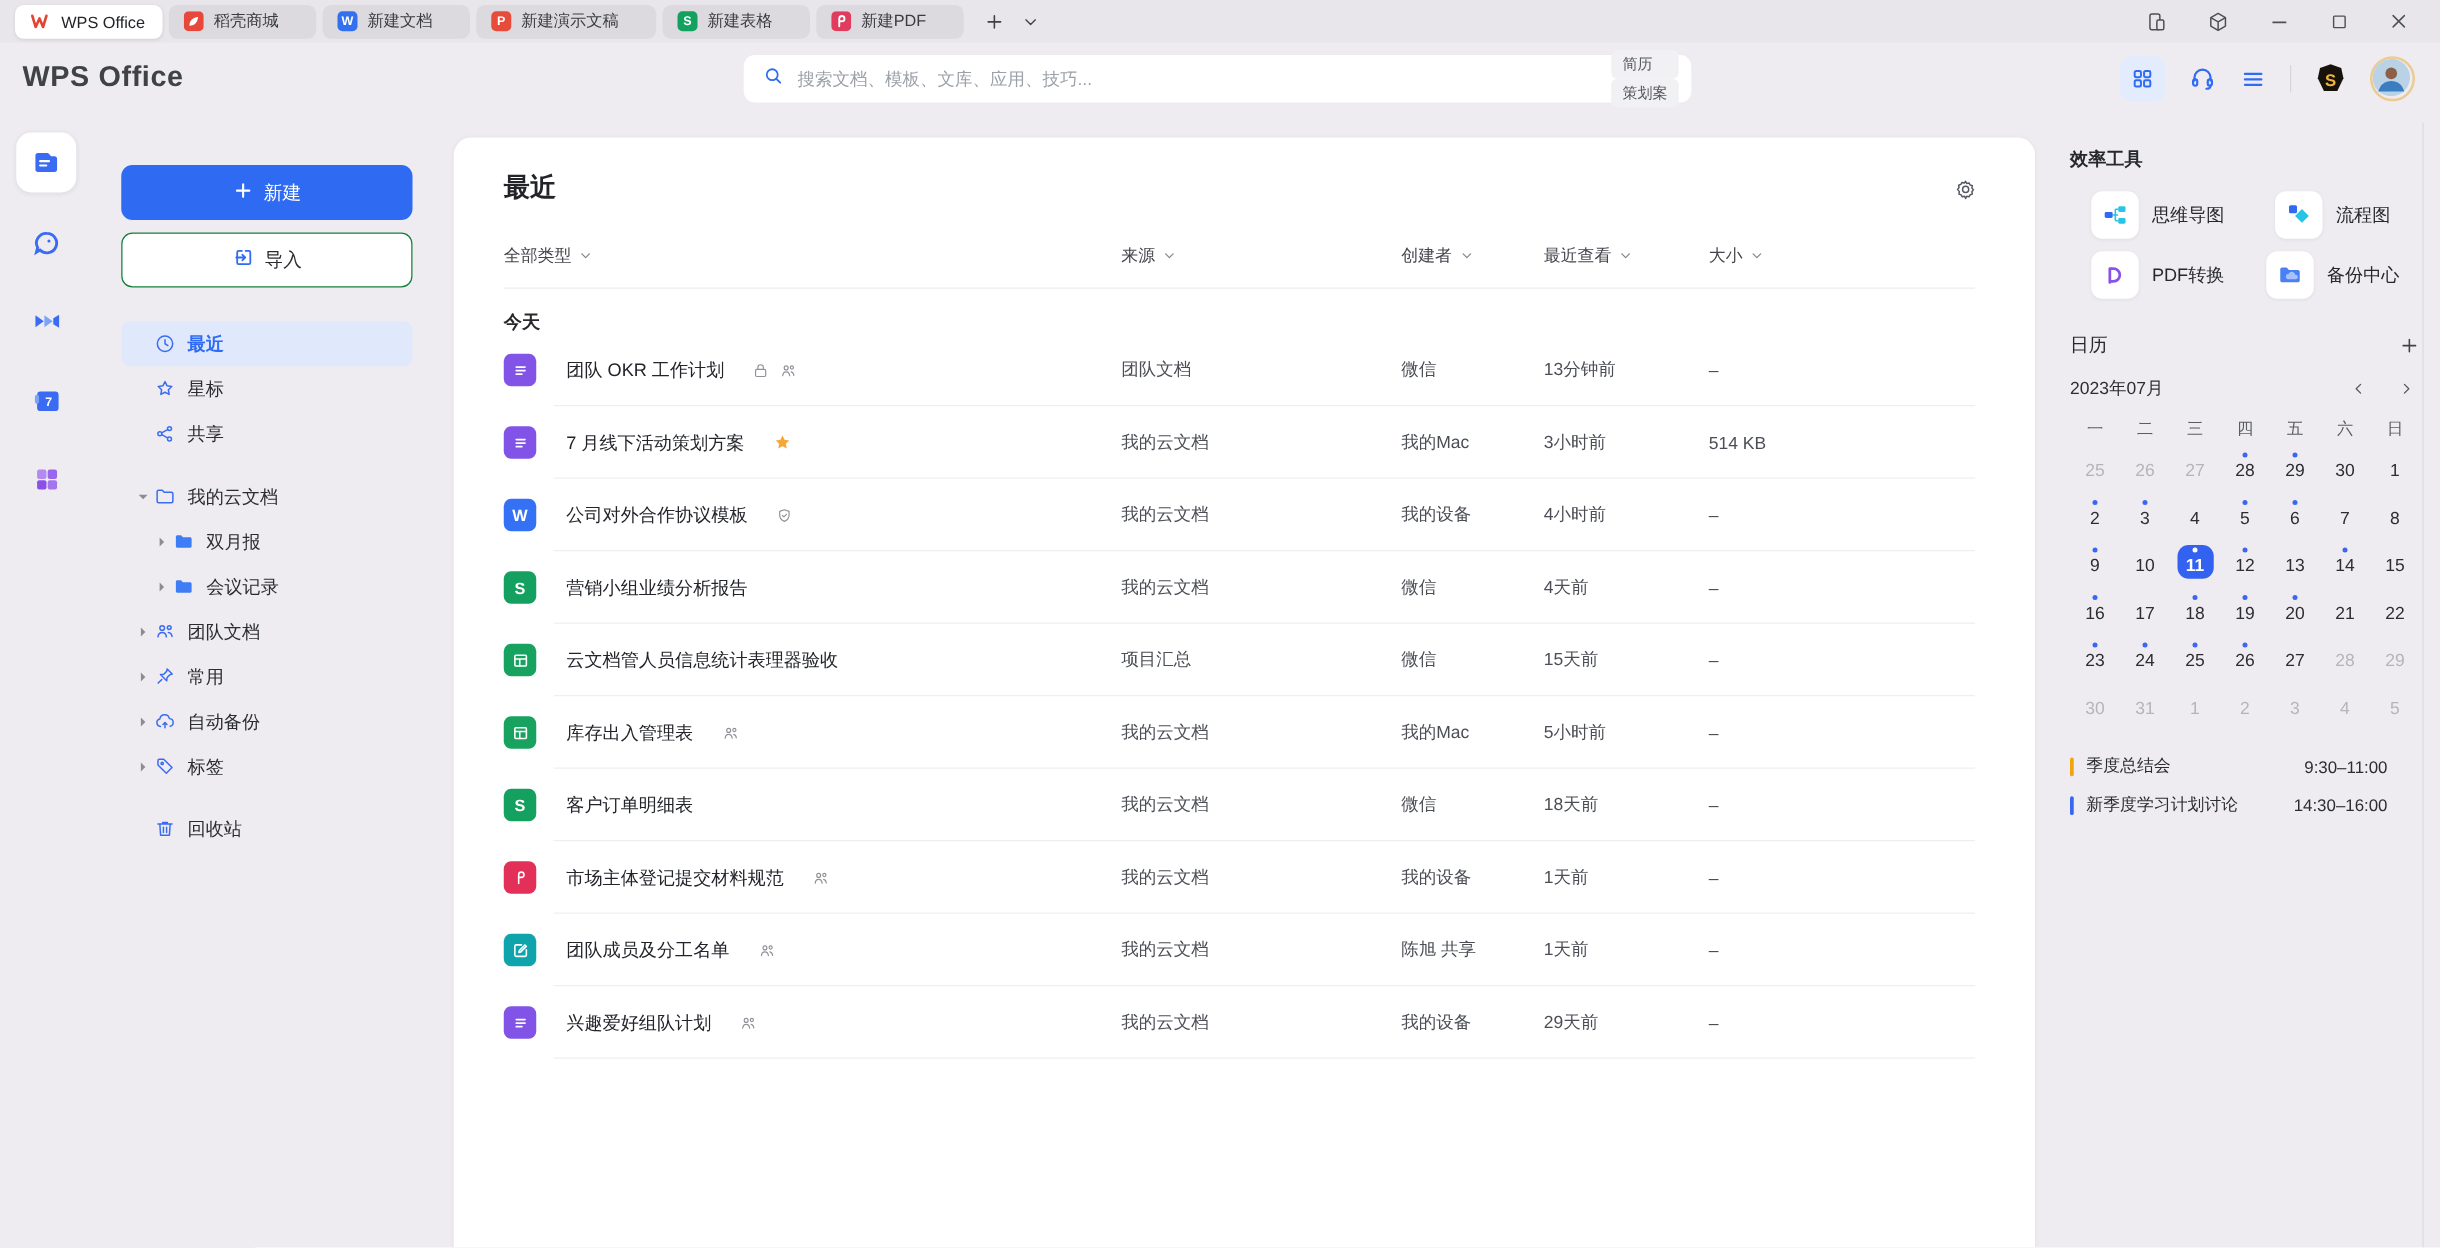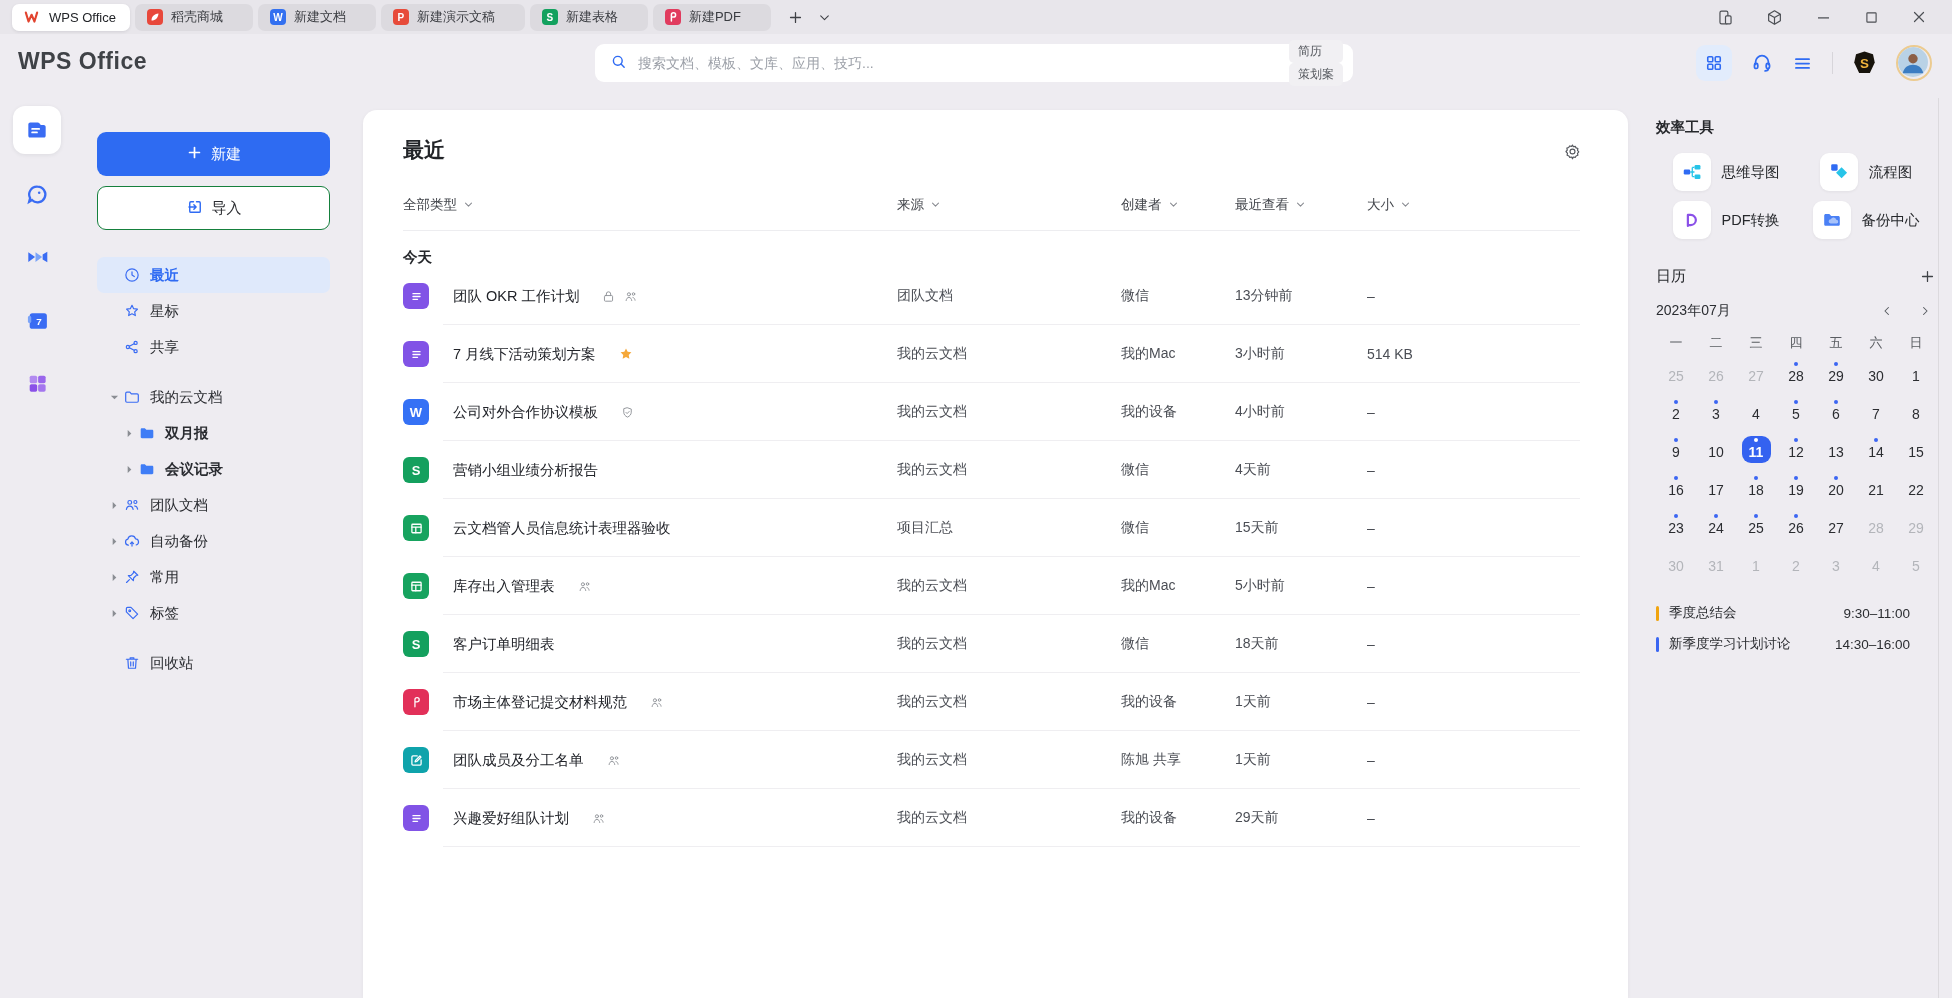--- a/index.html
+++ b/index.html
@@ -47,21 +47,21 @@
   .sidebar{width:282px;box-sizing:border-box;padding:40px 26px 0 23px;flex-shrink:0;}
   .btn-new{height:44px;background:#2e6bf2;border-radius:9px;display:flex;align-items:center;justify-content:center;
            gap:8px;color:#fff;font-size:15px;cursor:default;}
   .btn-import{height:44px;background:#fff;border:1px solid #15803d;border-radius:9px;margin-top:10px;
               display:flex;align-items:center;justify-content:center;gap:8px;color:#2b2d31;font-size:15px;box-sizing:border-box;}
   .nav{margin-top:27px;display:flex;flex-direction:column;}
   .nav-item{height:36px;border-radius:7px;display:flex;align-items:center;padding-left:11px;font-size:14.5px;color:#2a2c31;}
   .nav-item .caret{width:13px;display:flex;align-items:center;justify-content:center;flex-shrink:0;}
   .nav-item .nicon{width:18px;height:18px;margin-left:2px;margin-right:9px;display:flex;align-items:center;justify-content:center;flex-shrink:0;}
   .nav-item.sel{background:#dfe9fb;color:#2f6bf3;font-weight:bold;}
-  .nav-item.sub{padding-left:26px;font-weight:bold;}
+  .nav-item.sub{padding-left:26px;}
   .nav-gap{height:14px;}
   .sic{width:18px;height:18px;fill:none;stroke:#3a6cf3;stroke-width:1.6;stroke-linecap:round;stroke-linejoin:round;}
 
   
   .main-card{flex:1;margin:18px 12px 0 7px;background:#fff;border-radius:14px 14px 0 0;
              padding:26px 48px 0 40px;position:relative;box-shadow:0 1px 4px rgba(30,32,40,.05);box-sizing:border-box;}
   .main-title{font-size:21px;font-weight:bold;color:#222428;}
   .gear{position:absolute;right:46px;top:32px;}
   .grid-cols{display:grid;grid-template-columns:494px 224px 114px 132px 1fr;align-items:center;}
   .filters{margin-top:26px;height:30px;}
@@ -416,39 +416,39 @@
             <span>团队文档</span>
           </div>
           <div class="nav-item">
             <span class="caret">
               <svg viewBox="0 0 10 10" width="9" height="9">
                 <path d="M3 1l4 4-4 4z" fill="#8a8d93"></path>
               </svg>
             </span>
             <span class="nicon">
               <svg viewBox="0 0 24 24" class="sic">
-                <path d="M7.2 17.5a4 4 0 0 1-.7-7.9 5.2 5.2 0 0 1 10.2-.4 4.1 4.1 0 0 1 .8 8.1"></path>
-                <path d="M12 18.8v-5.2M9.9 15.4L12 13.3l2.1 2.1"></path>
-              </svg>
-            </span>
-            <span>自动备份</span>
+                <path d="M14.3 4.3l5.4 5.4-2.5.6-3 3-.4 3.6-6.7-6.7 3.6-.4 3-3z"></path>
+                <path d="M8.6 15.4l-3.9 3.9"></path>
+              </svg>
+            </span>
+            <span>常用</span>
           </div>
           <div class="nav-item">
             <span class="caret">
               <svg viewBox="0 0 10 10" width="9" height="9">
                 <path d="M3 1l4 4-4 4z" fill="#8a8d93"></path>
               </svg>
             </span>
             <span class="nicon">
               <svg viewBox="0 0 24 24" class="sic">
-                <path d="M14.3 4.3l5.4 5.4-2.5.6-3 3-.4 3.6-6.7-6.7 3.6-.4 3-3z"></path>
-                <path d="M8.6 15.4l-3.9 3.9"></path>
-              </svg>
-            </span>
-            <span>常用</span>
+                <path d="M7.2 17.5a4 4 0 0 1-.7-7.9 5.2 5.2 0 0 1 10.2-.4 4.1 4.1 0 0 1 .8 8.1"></path>
+                <path d="M12 18.8v-5.2M9.9 15.4L12 13.3l2.1 2.1"></path>
+              </svg>
+            </span>
+            <span>自动备份</span>
           </div>
           <div class="nav-item">
             <span class="caret">
               <svg viewBox="0 0 10 10" width="9" height="9">
                 <path d="M3 1l4 4-4 4z" fill="#8a8d93"></path>
               </svg>
             </span>
             <span class="nicon">
               <svg viewBox="0 0 24 24" class="sic">
                 <path d="M4.5 6A1.5 1.5 0 0 1 6 4.5h4.6l8.9 8.9-6.1 6.1L4.5 10.6z"></path>

